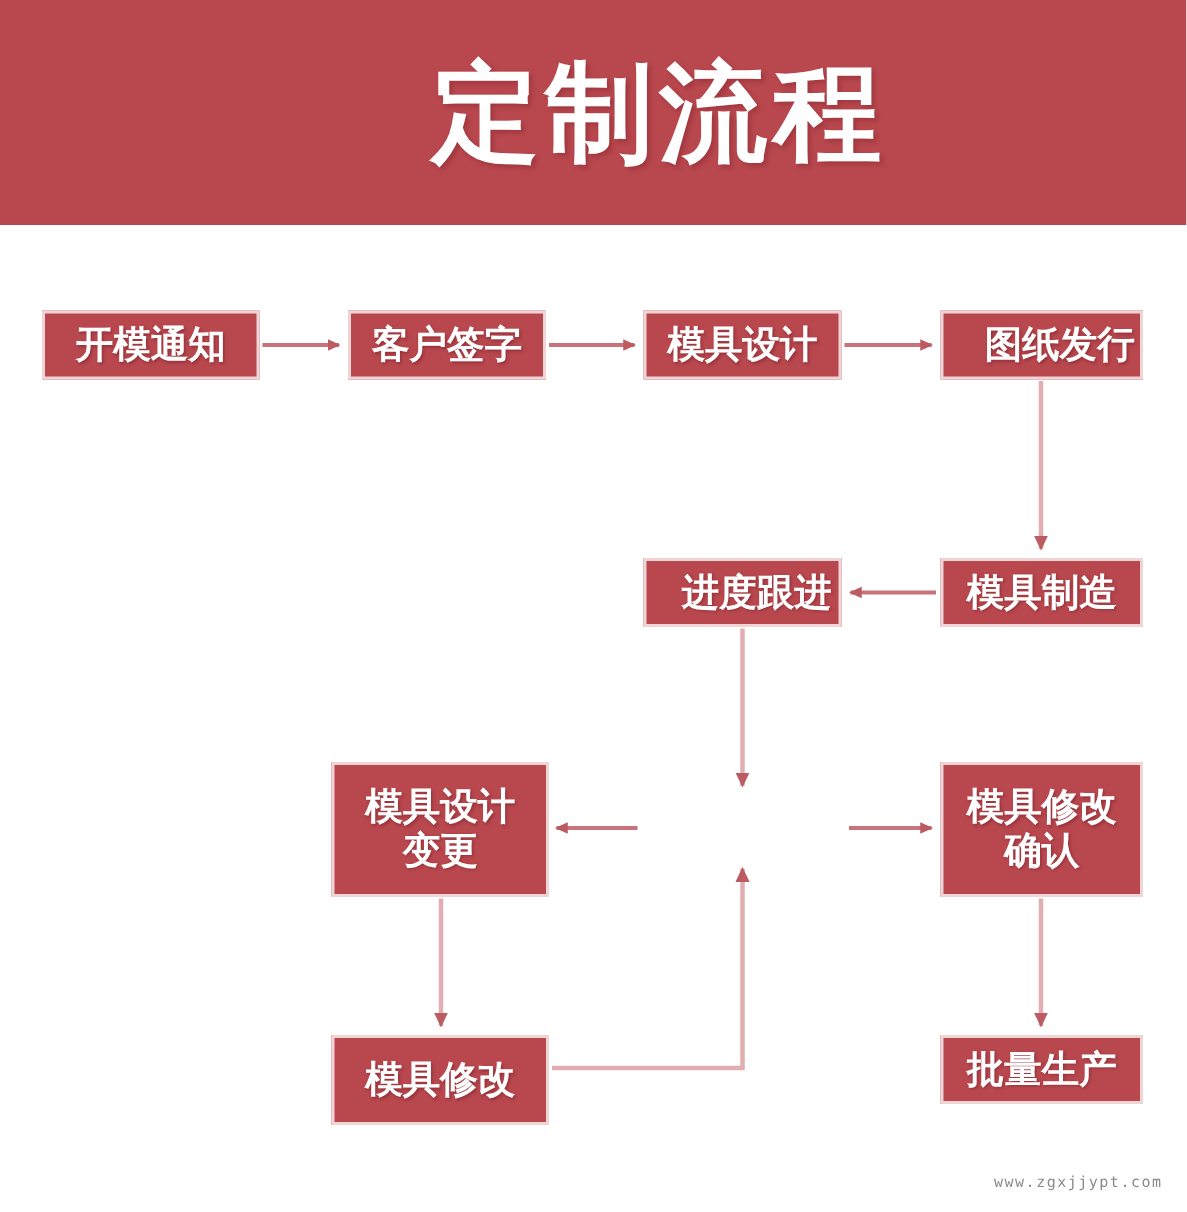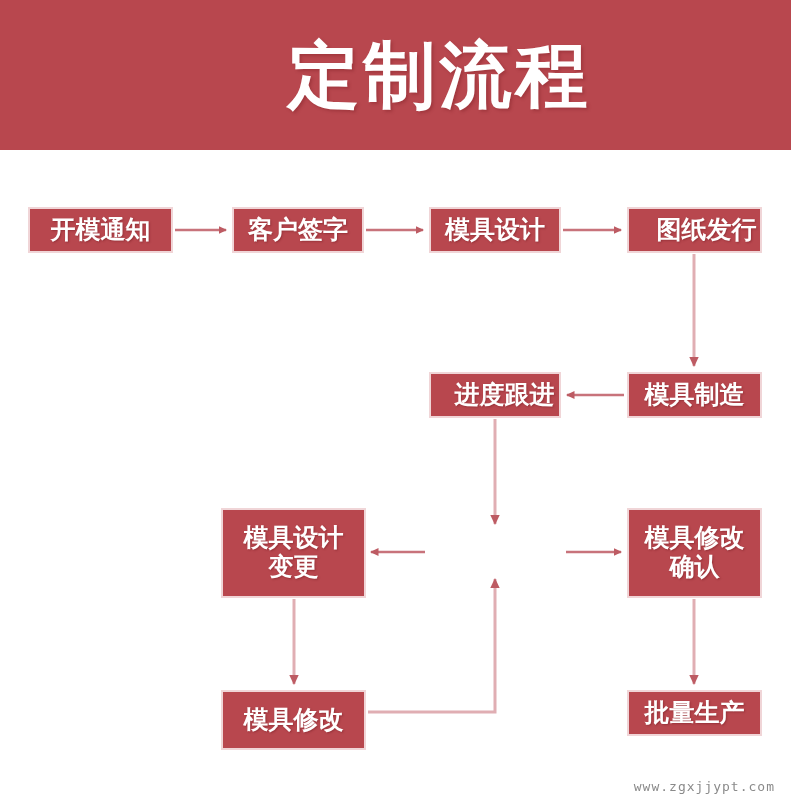--- a/index.html
+++ b/index.html
@@ -81,21 +81,21 @@
   .node.wide-space {
     letter-spacing: 0;
   }
 
   
   #watermark {
     position: absolute;
     right: 16px;
     bottom: 14px;
     color: #8a8a8a;
-    font-size: 13px;
+    font-size: 10px;
     letter-spacing: 1px;
     font-family: "DejaVu Sans Mono", "Liberation Mono", monospace;
   }
 </style>
 </head>
 <body>
 
 <div id="page">
 
   <div id="header-banner">

